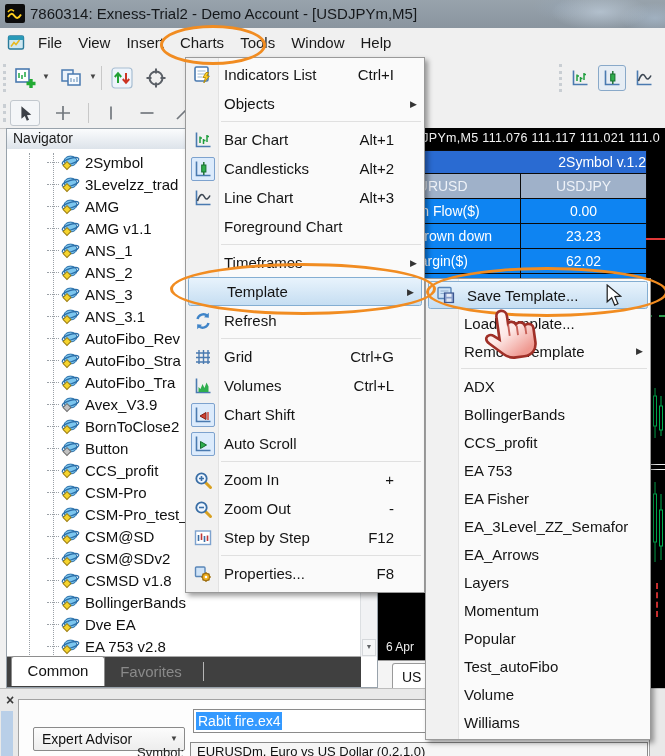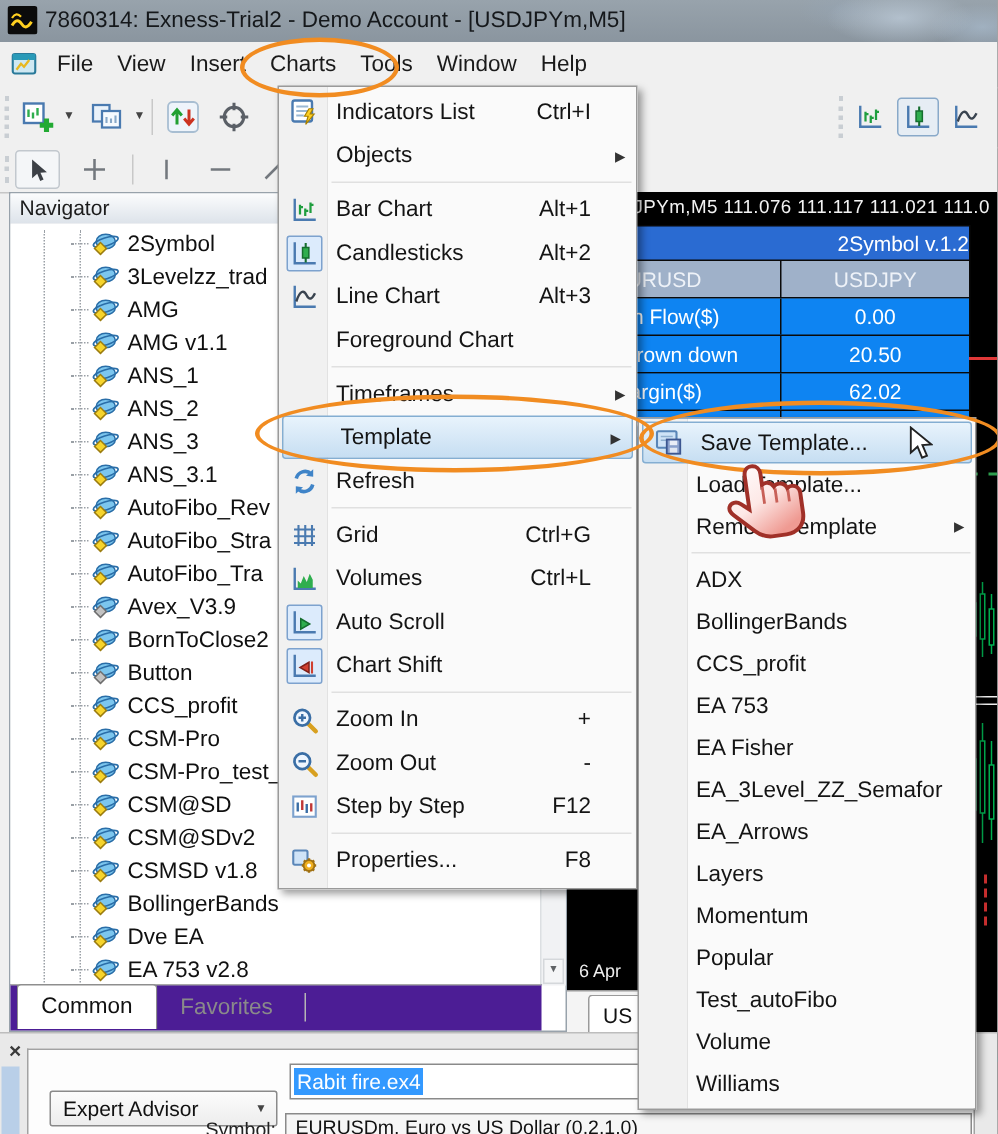--- a/index.html
+++ b/index.html
@@ -36,21 +36,21 @@
     border-bottom:1px solid #c3cad2;font-size:14px;color:#1c1c1c;line-height:19px;padding-left:6px;}
   #navtree{position:absolute;left:0;top:20px;right:0;bottom:30px;overflow:hidden;background:#fff;}
   .tline{position:absolute;top:4px;bottom:0;width:1px;border-left:1px dotted #9aa0a6;}
   .nrow{position:absolute;left:0;height:22px;width:100%;display:flex;align-items:center;}
   .nrow::before{content:"";width:12px;border-top:1px dotted #9aa0a6;margin-left:40px;}
   .eaicon{width:19px;height:19px;flex:none;margin-left:2px;}
   .ntxt{font-size:15px;color:#101010;margin-left:5px;white-space:nowrap;}
   #navscroll{position:absolute;right:0;top:20px;bottom:30px;width:16px;background:#f1f2f4;border-left:1px solid #dcdfe2;}
   #navscroll .sbtn{position:absolute;left:1px;right:1px;bottom:1px;height:15px;background:#f5f6f7;border:1px solid #d5d8db;
     color:#606366;font-size:10px;text-align:center;line-height:13px;}
-  #navtabs{position:absolute;left:0;right:16px;bottom:0;height:30px;background:#4c1d95;border-top:1px solid #a8a8a8;}
+  #navtabs{position:absolute;left:0;right:16px;bottom:0;height:30px;background:#404040;border-top:1px solid #a8a8a8;}
   #tab-common{position:absolute;left:4px;top:-1px;width:92px;height:29px;background:#fff;border:1px solid #8e8e8e;border-bottom:none;
     border-radius:3px 3px 0 0;text-align:center;line-height:28px;font-size:15px;color:#111;}
   #tab-fav{position:absolute;left:100px;top:2px;width:88px;height:26px;text-align:center;line-height:26px;font-size:15px;color:#8a8a8a;}
   #tabdiv{position:absolute;left:196px;top:5px;height:19px;width:1px;background:#b5b5b5;}
   
   #chart{left:378px;top:128px;width:287px;height:532px;background:#000;overflow:hidden;}
   #ohlc{position:absolute;left:17px;top:3px;font-size:12.5px;color:#f2f2f2;white-space:nowrap;letter-spacing:.3px;}
   #sym-table{position:absolute;left:-23px;top:22px;width:292px;font-size:14px;color:#fff;border:1px solid #0a0a0a;box-sizing:border-box;}
   #sym-title{height:22px;line-height:22px;text-align:right;background:#2a6bd2;border-bottom:1px solid #0a0a0a;}
   .srow{display:flex;height:24px;line-height:24px;border-bottom:1px solid #0a0a0a;}
@@ -261,21 +261,21 @@
       <div class="srow" id="sym-head">
         <div class="sc1">EURUSD</div>
         <div class="sc2">USDJPY</div>
       </div>
       <div class="srow sdata">
         <div class="sc1">Cash Flow($)</div>
         <div class="sc2">0.00</div>
       </div>
       <div class="srow sdata">
         <div class="sc1">Max.Drown down</div>
-        <div class="sc2">20.50</div>
+        <div class="sc2">23.23</div>
       </div>
       <div class="srow sdata">
         <div class="sc1">Margin($)</div>
         <div class="sc2">62.02</div>
       </div>
       <div class="srow sdata">
         <div class="sc1">FreeMargin($)</div>
         <div class="sc2">3184.88</div>
       </div>
     </div>
@@ -585,39 +585,39 @@
         </span>
       <span class="mlabel">Volumes</span>
       <span class="mshort">Ctrl+L</span>
       <span class="marrow"></span>
     </div>
     <div class="mi">
       <span class="mic">
           <span class="ibox">
             <svg width="20" height="20" viewBox="0 0 20 20">
         <path d="M3.5 2.5 V16.5 H17.5" stroke="#4a7ab0" stroke-width="1.6" fill="none"></path>
-        <path d="M7.5 7.5 L13.5 11 L7.5 14.5 Z" fill="#2fae4e" stroke="#156e2e"></path>
+        <path d="M13 7.5 L7 11 L13 14.5 Z" fill="#d04030" stroke="#802018"></path>
+        <path d="M15 7v8" stroke="#d04030" stroke-width="1.4"></path>
       </svg>
           </span>
         </span>
-      <span class="mlabel">Auto Scroll</span>
+      <span class="mlabel">Chart Shift</span>
       <span class="mshort"></span>
       <span class="marrow"></span>
     </div>
     <div class="mi">
       <span class="mic">
           <span class="ibox">
             <svg width="20" height="20" viewBox="0 0 20 20">
         <path d="M3.5 2.5 V16.5 H17.5" stroke="#4a7ab0" stroke-width="1.6" fill="none"></path>
-        <path d="M13 7.5 L7 11 L13 14.5 Z" fill="#d04030" stroke="#802018"></path>
-        <path d="M15 7v8" stroke="#d04030" stroke-width="1.4"></path>
+        <path d="M7.5 7.5 L13.5 11 L7.5 14.5 Z" fill="#2fae4e" stroke="#156e2e"></path>
       </svg>
           </span>
         </span>
-      <span class="mlabel">Chart Shift</span>
+      <span class="mlabel">Auto Scroll</span>
       <span class="mshort"></span>
       <span class="marrow"></span>
     </div>
     <div class="msep"></div>
     <div class="mi">
       <span class="mic">
           <svg width="20" height="20" viewBox="0 0 20 20">
         <path d="M12.5 12.5 L17.5 17.5" stroke="#d8a020" stroke-width="3" stroke-linecap="round"></path>
         <circle cx="8.5" cy="8.5" r="5.2" fill="#eef6ff" stroke="#3a6ea5" stroke-width="1.8"></circle>
         <path d="M6 8.5h5 M8.5 6v5" stroke="#3a6ea5" stroke-width="1.6"></path>

